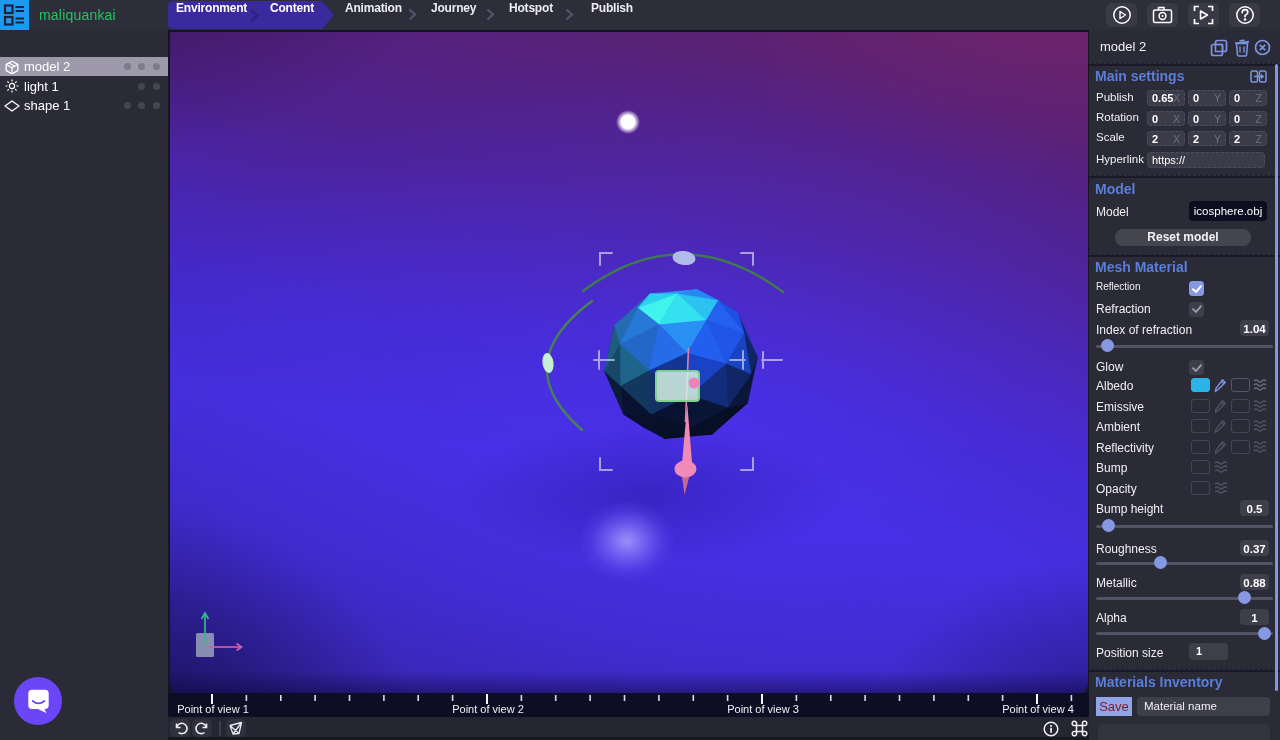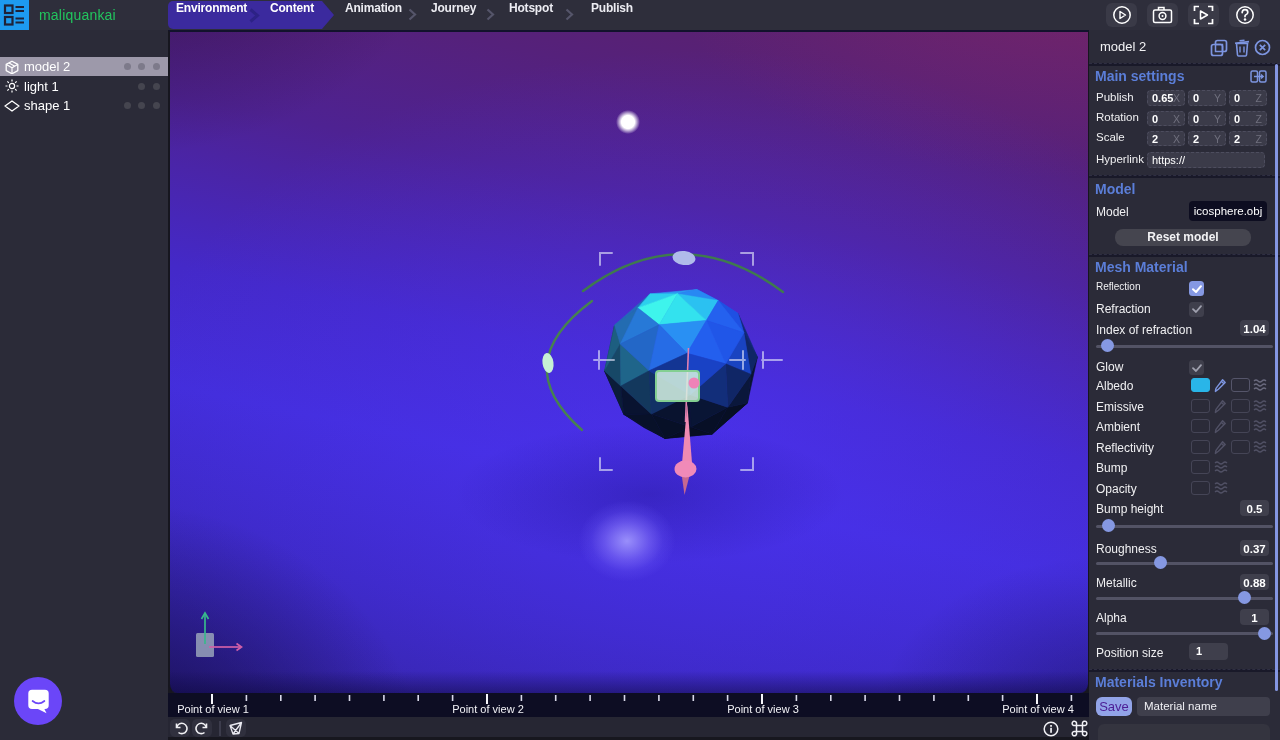--- a/index.html
+++ b/index.html
@@ -459,16 +459,16 @@
 <div class="track" style="top:566.5px"></div>
     <div class="thumb" style="top:561.0px;left:149.25px"></div>
 <div class="lbl" style="top:581px;font-size:12px">Alpha</div>
     <div class="vbox" style="top:579px">1</div>
 <div class="track" style="top:602px"></div>
     <div class="thumb" style="top:596.5px;left:168.8px"></div>
 <div class="lbl" style="top:616px;font-size:12px">Position size</div>
     <div class="abs" style="left:100px;top:613px;width:39px;height:17px;background:#3f3f4c;border-radius:4px;color:#fff;font-size:11px;font-weight:700;line-height:17px;padding-left:7px">1</div>
 <div class="sect" style="top:639px"></div>
 <div class="title" style="top:644px">Materials Inventory</div>
-<div class="abs" style="left:7px;top:667px;width:36px;height:19px;background:#92a4e8;border-radius:6px;color:#4c1d95;font-size:13px;text-align:center;line-height:19px">Save</div>
+<div class="abs" style="left:7px;top:667px;width:36px;height:19px;background:#92a4e8;border-radius:0;color:#7f1d1d;font-size:13px;text-align:center;line-height:19px">Save</div>
 <div class="abs" style="left:48px;top:667px;width:133px;height:19px;background:#3f3f4c;border-radius:4px;color:#f0f0f4;font-size:11.5px;line-height:19px;padding-left:7px">Material name</div>
 <div class="abs" style="left:9px;top:694px;width:172px;height:16px;background:#34343f;border-radius:6px 6px 0 0"></div>
 <div class="abs" style="left:185.5px;top:34px;width:3.5px;height:627px;background:#8496e2;border-radius:2px"></div>
   </div>
 </body></html>

